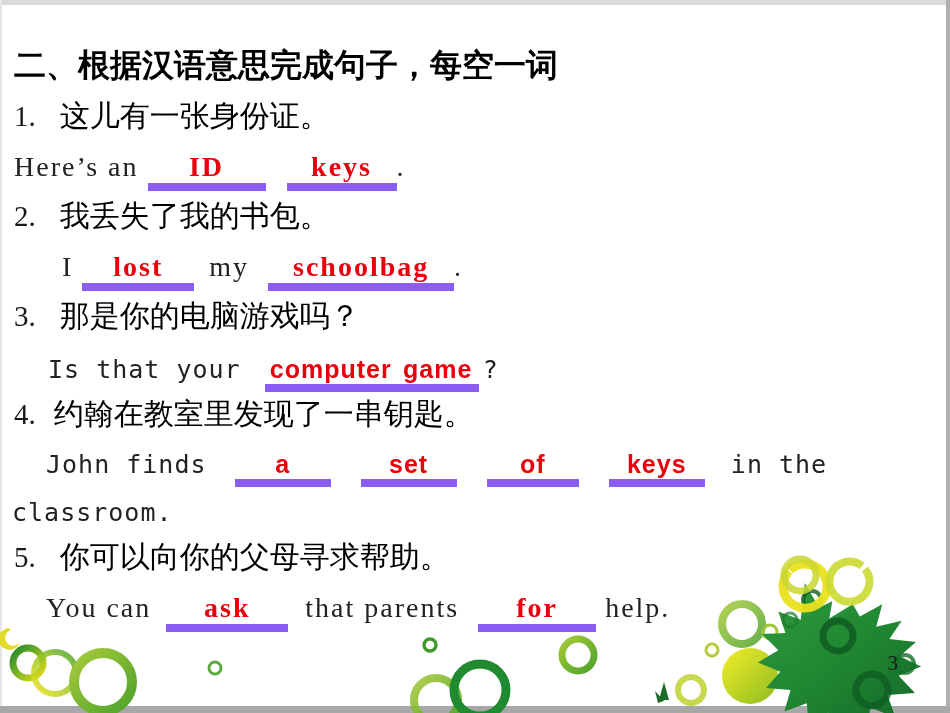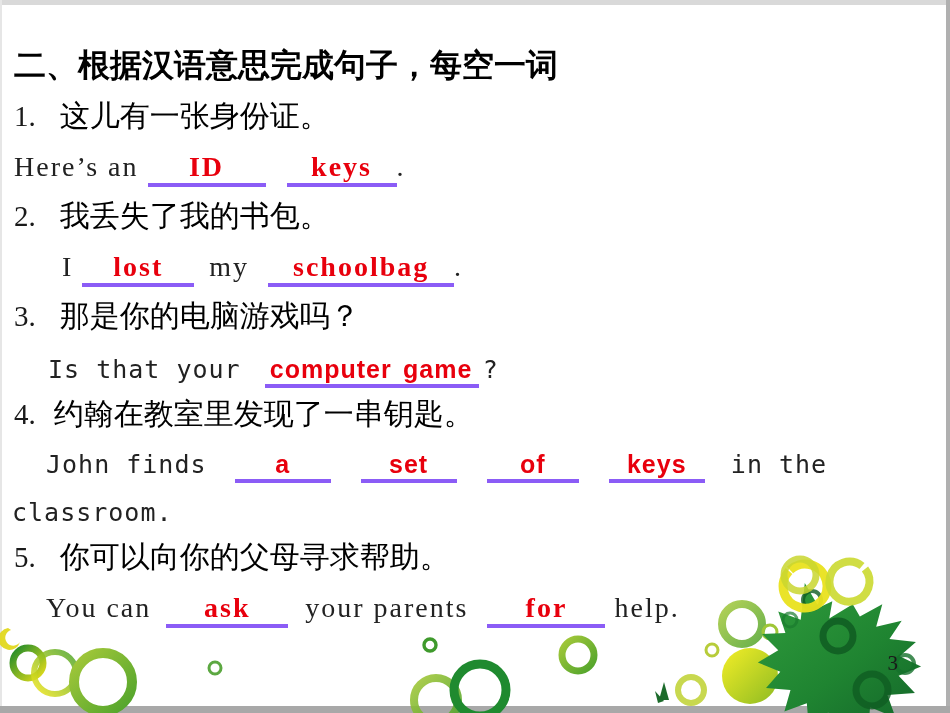--- a/index.html
+++ b/index.html
@@ -92,21 +92,21 @@
     font-size: 28px;
     line-height: 32px;
     color: #222222;
     letter-spacing: 2px;
   }
 
   
   .blank {
     display: inline-block;
     position: relative;
-    border-bottom: 4px solid #8b5cf6;
+    border-bottom: 8px solid #8b5cf6;
     color: #e8000d;
     text-align: center;
     vertical-align: baseline;
     font-weight: bold;
     padding: 0 2px;
     box-sizing: border-box;
   }
   .blank.mono {
     font-family: Liberation Sans, sans-serif;
     font-weight: bold;
@@ -257,21 +257,21 @@
     </div>
     <div class="row en" style="left:12px; top:498px;">classroom.</div>
 
     <div class="row" style="left:14px; top:540px;">
       <span class="num">5.</span>
       <span class="cn" style="margin-left:20px;">你可以向你的父母寻求帮助。</span>
     </div>
     <div class="row en-serif" style="left:46px; top:592px;">
       <span>You can</span>
       <span class="blank serif" style="width:122px; margin-left:6px;">ask</span>
-      <span style="margin-left:8px;">your parents</span>
+      <span style="margin-left:8px;">that parents</span>
       <span class="blank serif" style="width:118px; margin-left:10px;">for</span>
       <span style="margin-left:0;">help.</span>
     </div>
 
   </div>
 
   <div class="page-num">3</div>
 
 </div>
 

